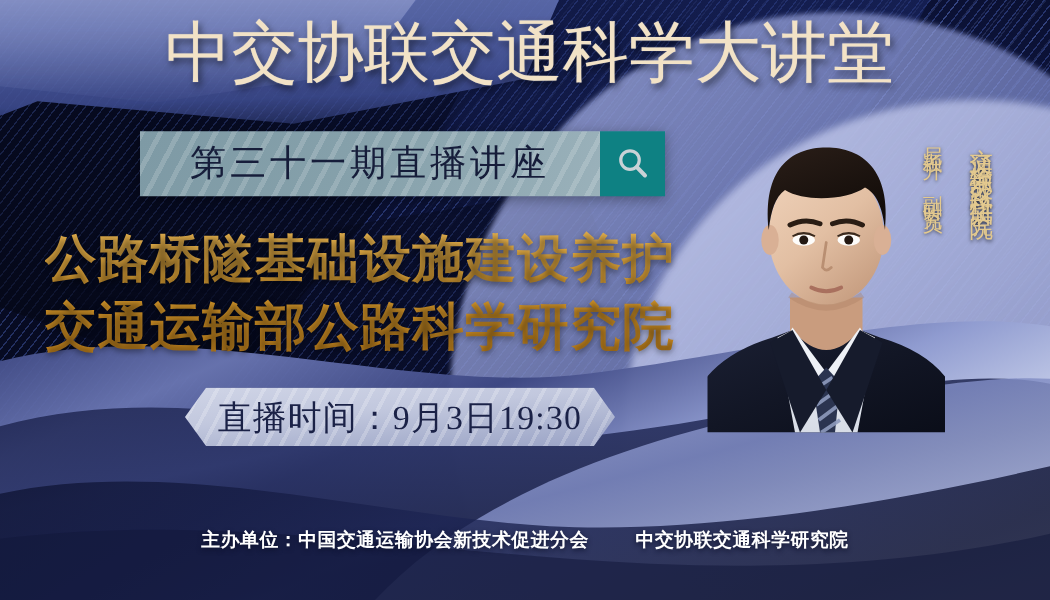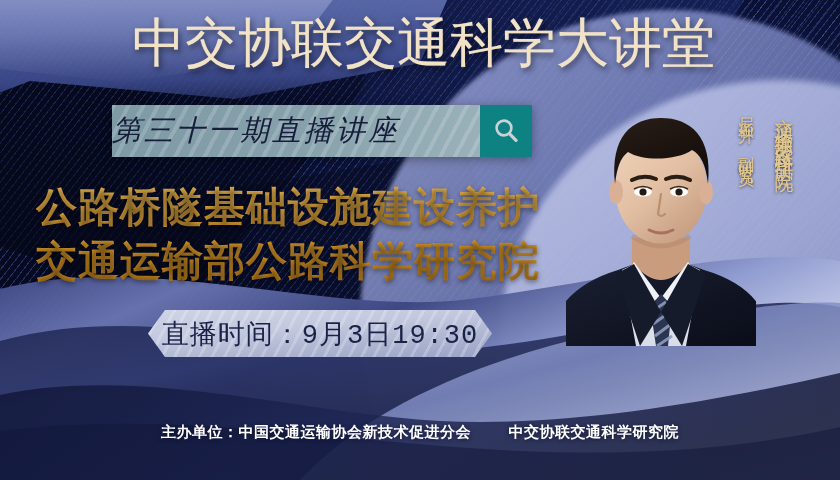--- a/index.html
+++ b/index.html
@@ -102,24 +102,23 @@
     white-space:nowrap;
   }
 
   
   .sub-bar{
     position:absolute;left:112px;top:105px;width:420px;height:52px;
     display:flex;align-items:stretch;
     box-shadow:0 2px 10px rgba(0,0,0,.35);
   }
   .sub-bar-text{
-    flex:1;position:relative;display:flex;align-items:center;
+    flex:1;position:relative;display:flex;align-items:center;justify-content:center;
     background:linear-gradient(100deg,#7e9aa5 0%,#86a1ab 50%,#9ab1ba 100%);
     overflow:hidden;
-    font-style:italic;
   }
   .sub-bar-text::after{
     content:"";position:absolute;inset:0;
     background-image:repeating-linear-gradient(118deg,
       rgba(255,255,255,.16) 0px,rgba(255,255,255,.16) 4px,
       rgba(255,255,255,0) 4px,rgba(255,255,255,0) 13px);
   }
   .sub-bar-text span{
     position:relative;z-index:2;
     font-size:29px;font-weight:400;color:#161d3a;letter-spacing:3px;
@@ -155,21 +154,21 @@
   }
   .time-pill::after{
     content:"";position:absolute;inset:0;
     background-image:repeating-linear-gradient(118deg,
       rgba(255,255,255,.22) 0px,rgba(255,255,255,.22) 3px,
       rgba(255,255,255,0) 3px,rgba(255,255,255,0) 11px);
   }
   .time-pill span{
     position:relative;z-index:2;
     font-size:27px;font-weight:400;color:#1b2247;letter-spacing:1px;
-    font-family:Liberation Mono, monospace;
+    font-family:Liberation Serif, serif;
   }
 
   
   .portrait{position:absolute;left:566px;top:88px;width:190px;height:330px;}
   .portrait svg{display:block;}
 
   
   .vtext{
     position:absolute;
     writing-mode:vertical-rl;text-orientation:upright;

